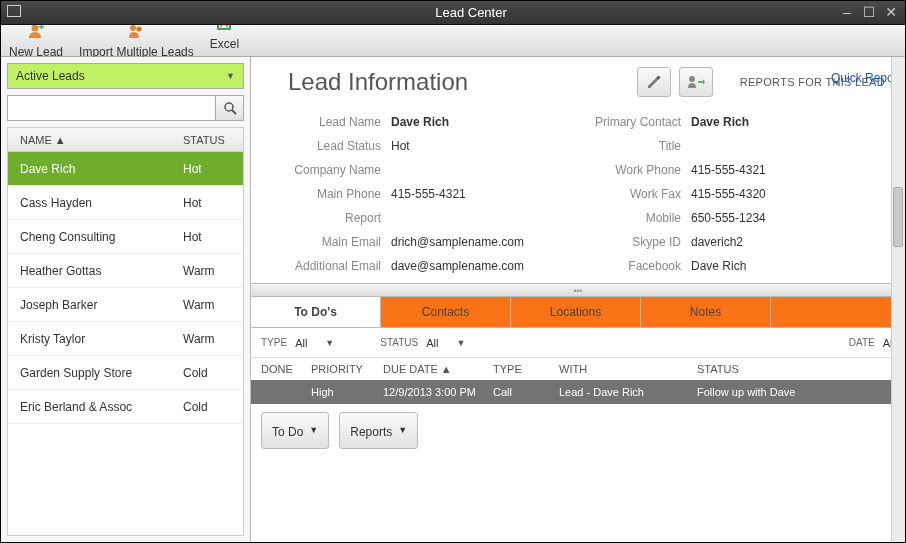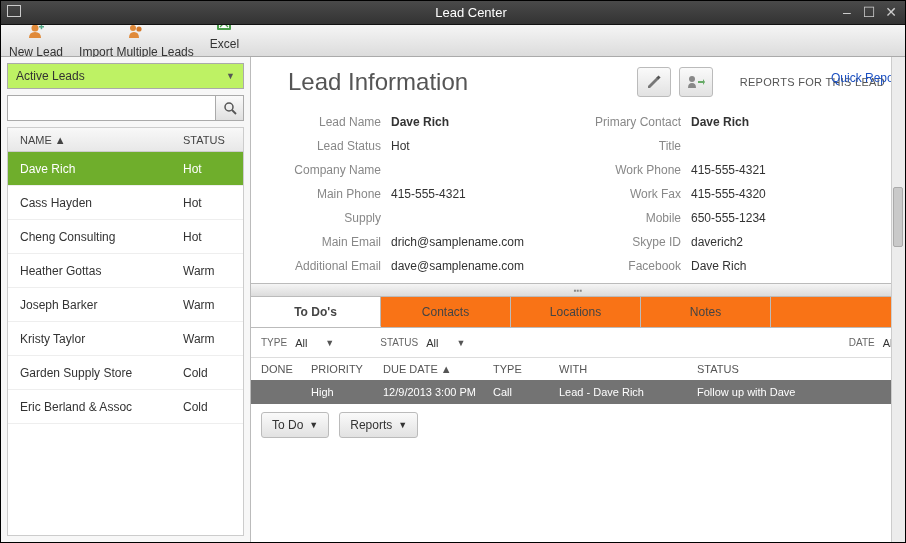--- a/index.html
+++ b/index.html
@@ -59,21 +59,21 @@
   .filter-dd { display:flex; align-items:center; gap:18px; cursor:pointer; color:#333; }
   .filter-dd .caret { font-size:9px; color:#555; }
   .filter-spacer { flex:1; }
   
   .todo-head { display:flex; height:22px; align-items:center; background:#fff; font-size:11px; color:#555; padding:0 4px; }
   .todo-head > div, .todo-row > div { padding:0 6px; }
   .c-done{width:50px;} .c-prio{width:72px;} .c-due{width:110px;} .c-type{width:66px;} .c-with{width:138px;} .c-det{flex:1;}
   .todo-row { display:flex; height:24px; align-items:center; background:#737373; color:#fff; font-size:11px; padding:0 4px; }
   
   .bottom-btns { padding:8px 10px; display:flex; gap:10px; background:#fff; }
-  .small-btn { height:26px; padding:0 10px; border:1px solid #bbb; background:linear-gradient(#fafafa,#e2e2e2); display:flex; align-items:center; gap:6px; cursor:pointer; border-radius:3px; color:#333; }
+  .small-btn { height:37px; padding:12px 10px; border:1px solid #bbb; background:linear-gradient(#fafafa,#e2e2e2); display:flex; align-items:flex-start; gap:6px; cursor:pointer; border-radius:3px; color:#333; }
   svg { display:block; }
 </style>
 </head>
 <body>
 
 <div class="app">
 
   <div class="titlebar">
     <span class="maximize-icon-left"></span>
     <div class="title">Lead Center</div>
@@ -217,21 +217,21 @@
           <div class="fld-label">Company Name</div>
           <div class="fld-value"></div>
           <div class="fld-label">Work Phone</div>
           <div class="fld-value">415-555-4321</div>
 
           <div class="fld-label">Main Phone</div>
           <div class="fld-value">415-555-4321</div>
           <div class="fld-label">Work Fax</div>
           <div class="fld-value">415-555-4320</div>
 
-          <div class="fld-label">Supply</div>
+          <div class="fld-label">Report</div>
           <div class="fld-value"></div>
           <div class="fld-label">Mobile</div>
           <div class="fld-value">650-555-1234</div>
 
           <div class="fld-label">Main Email</div>
           <div class="fld-value">drich@samplename.com</div>
           <div class="fld-label">Skype ID</div>
           <div class="fld-value">daverich2</div>
 
           <div class="fld-label">Additional Email</div>

